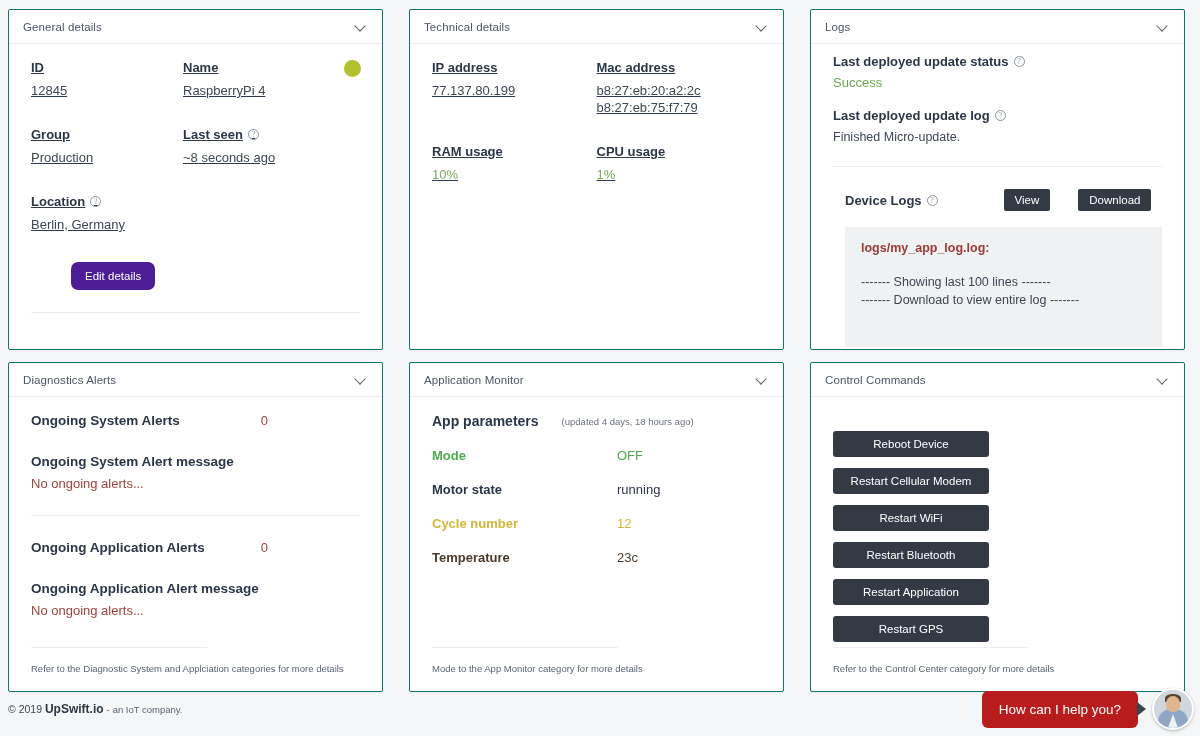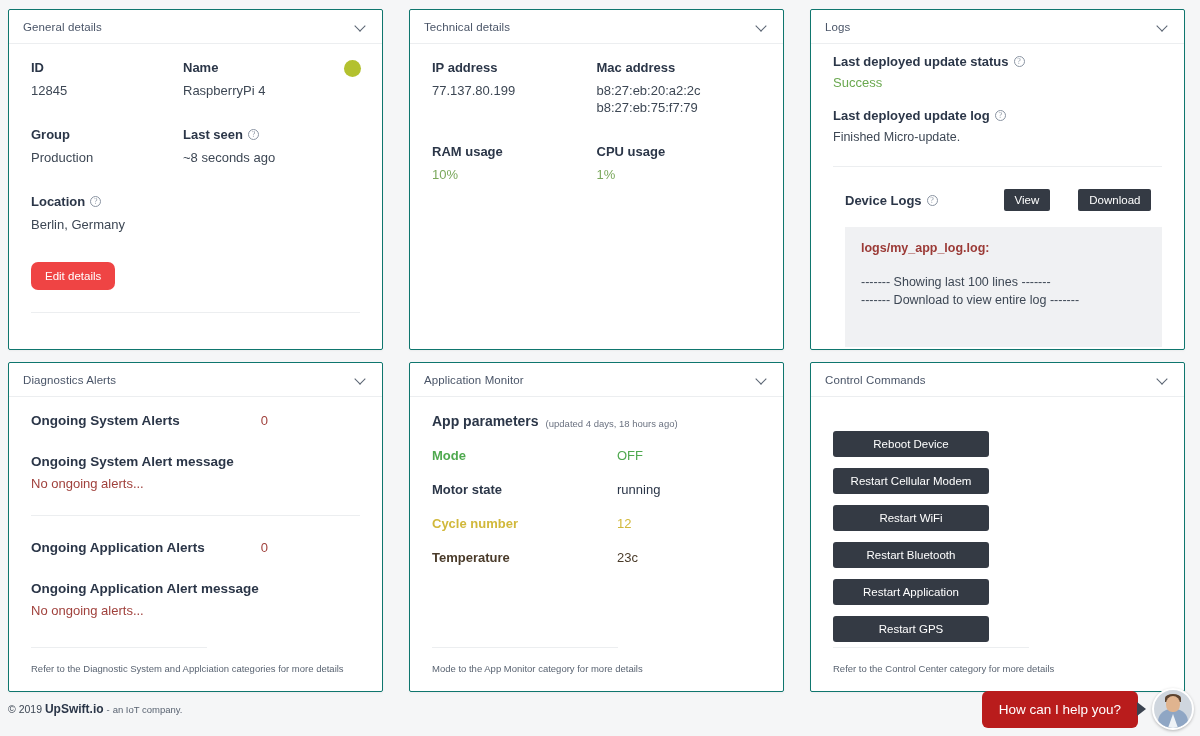--- a/index.html
+++ b/index.html
@@ -62,21 +62,21 @@
     left: 1px; top: 2px;
     width: 7px; height: 7px;
     border-right: 1.6px solid #5a6472;
     border-bottom: 1.6px solid #5a6472;
     transform: rotate(45deg);
   }
 
   .card-body { padding: 16px 22px 0 22px; position: relative; height: calc(100% - 34px); }
 
   
-  .fields { display: flex; }
+  .fields { display: flex; text-decoration: underline; }
   .col { width: 152px; }
   .col.wide { width: 175px; }
   .fld-label {
     font-size: 13px;
     font-weight: bold;
     color: #2b3648;
     margin-bottom: 7px;
     display: flex;
     align-items: center;
     gap: 5px;
@@ -106,28 +106,29 @@
     position: absolute;
     right: 21px;
     top: 16px;
     width: 17px; height: 17px;
     border-radius: 50%;
     background: #b3c12f;
   }
 
   .btn-primary {
     margin-top: 29px;
-    background: #ef4444;
+    background: #4c1d95;
     color: #fff;
     border: none;
     border-radius: 7px;
     font-size: 11.5px;
     padding: 8px 14px;
     font-family: "Liberation Sans", sans-serif;
     cursor: pointer;
+    margin-left: 40px;
   }
 
   .hr {
     border-top: 1px solid #eceef0;
     margin-top: 22px;
   }
 
   
   .logs-body { padding: 10px 22px 0 22px; height: calc(100% - 34px); }
   .logs-h {
@@ -198,21 +199,21 @@
     right: 22px;
     bottom: 43px;
     border-top: 1px solid #eceef0;
   }
   .card-foot-line.short { right: 175px; }
   .card-foot-line.short2 { right: 165px; }
   .card-foot-line.short3 { right: 155px; }
 
   
   .appparams {
-    display: flex; align-items: flex-end; gap: 7px; margin-bottom: 10px;
+    display: flex; align-items: center; gap: 23px; margin-bottom: 10px;
   }
   .appparams .h { font-size: 14px; font-weight: bold; color: #2b3648; }
   .appparams .sub { font-size: 9.5px; color: #6b7280; }
   .param-row {
     display: flex;
     margin-top: 19px;
     font-size: 13px;
   }
   .param-name { width: 185px; font-weight: bold; }
   .param-val { }

